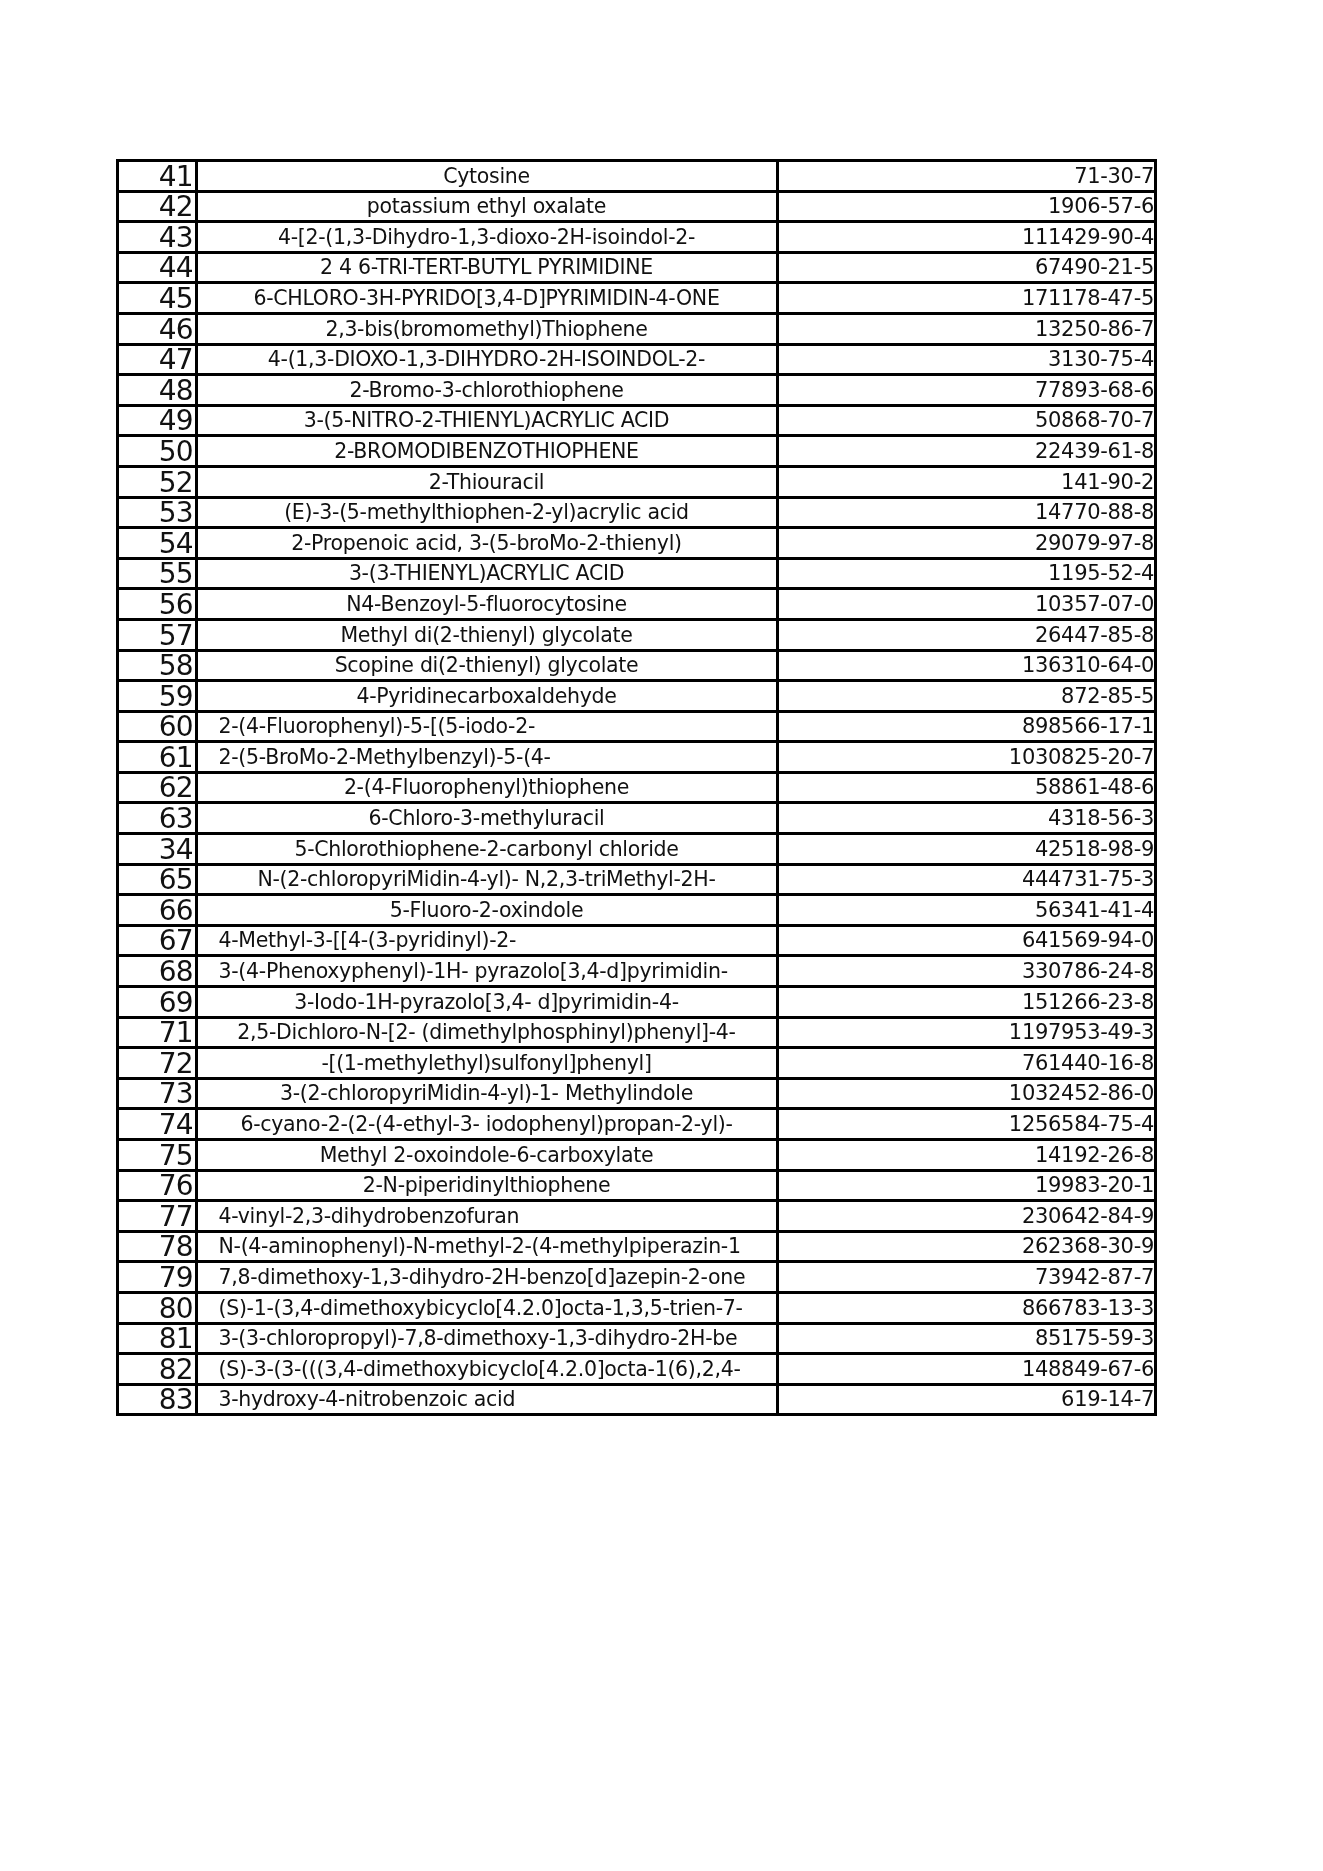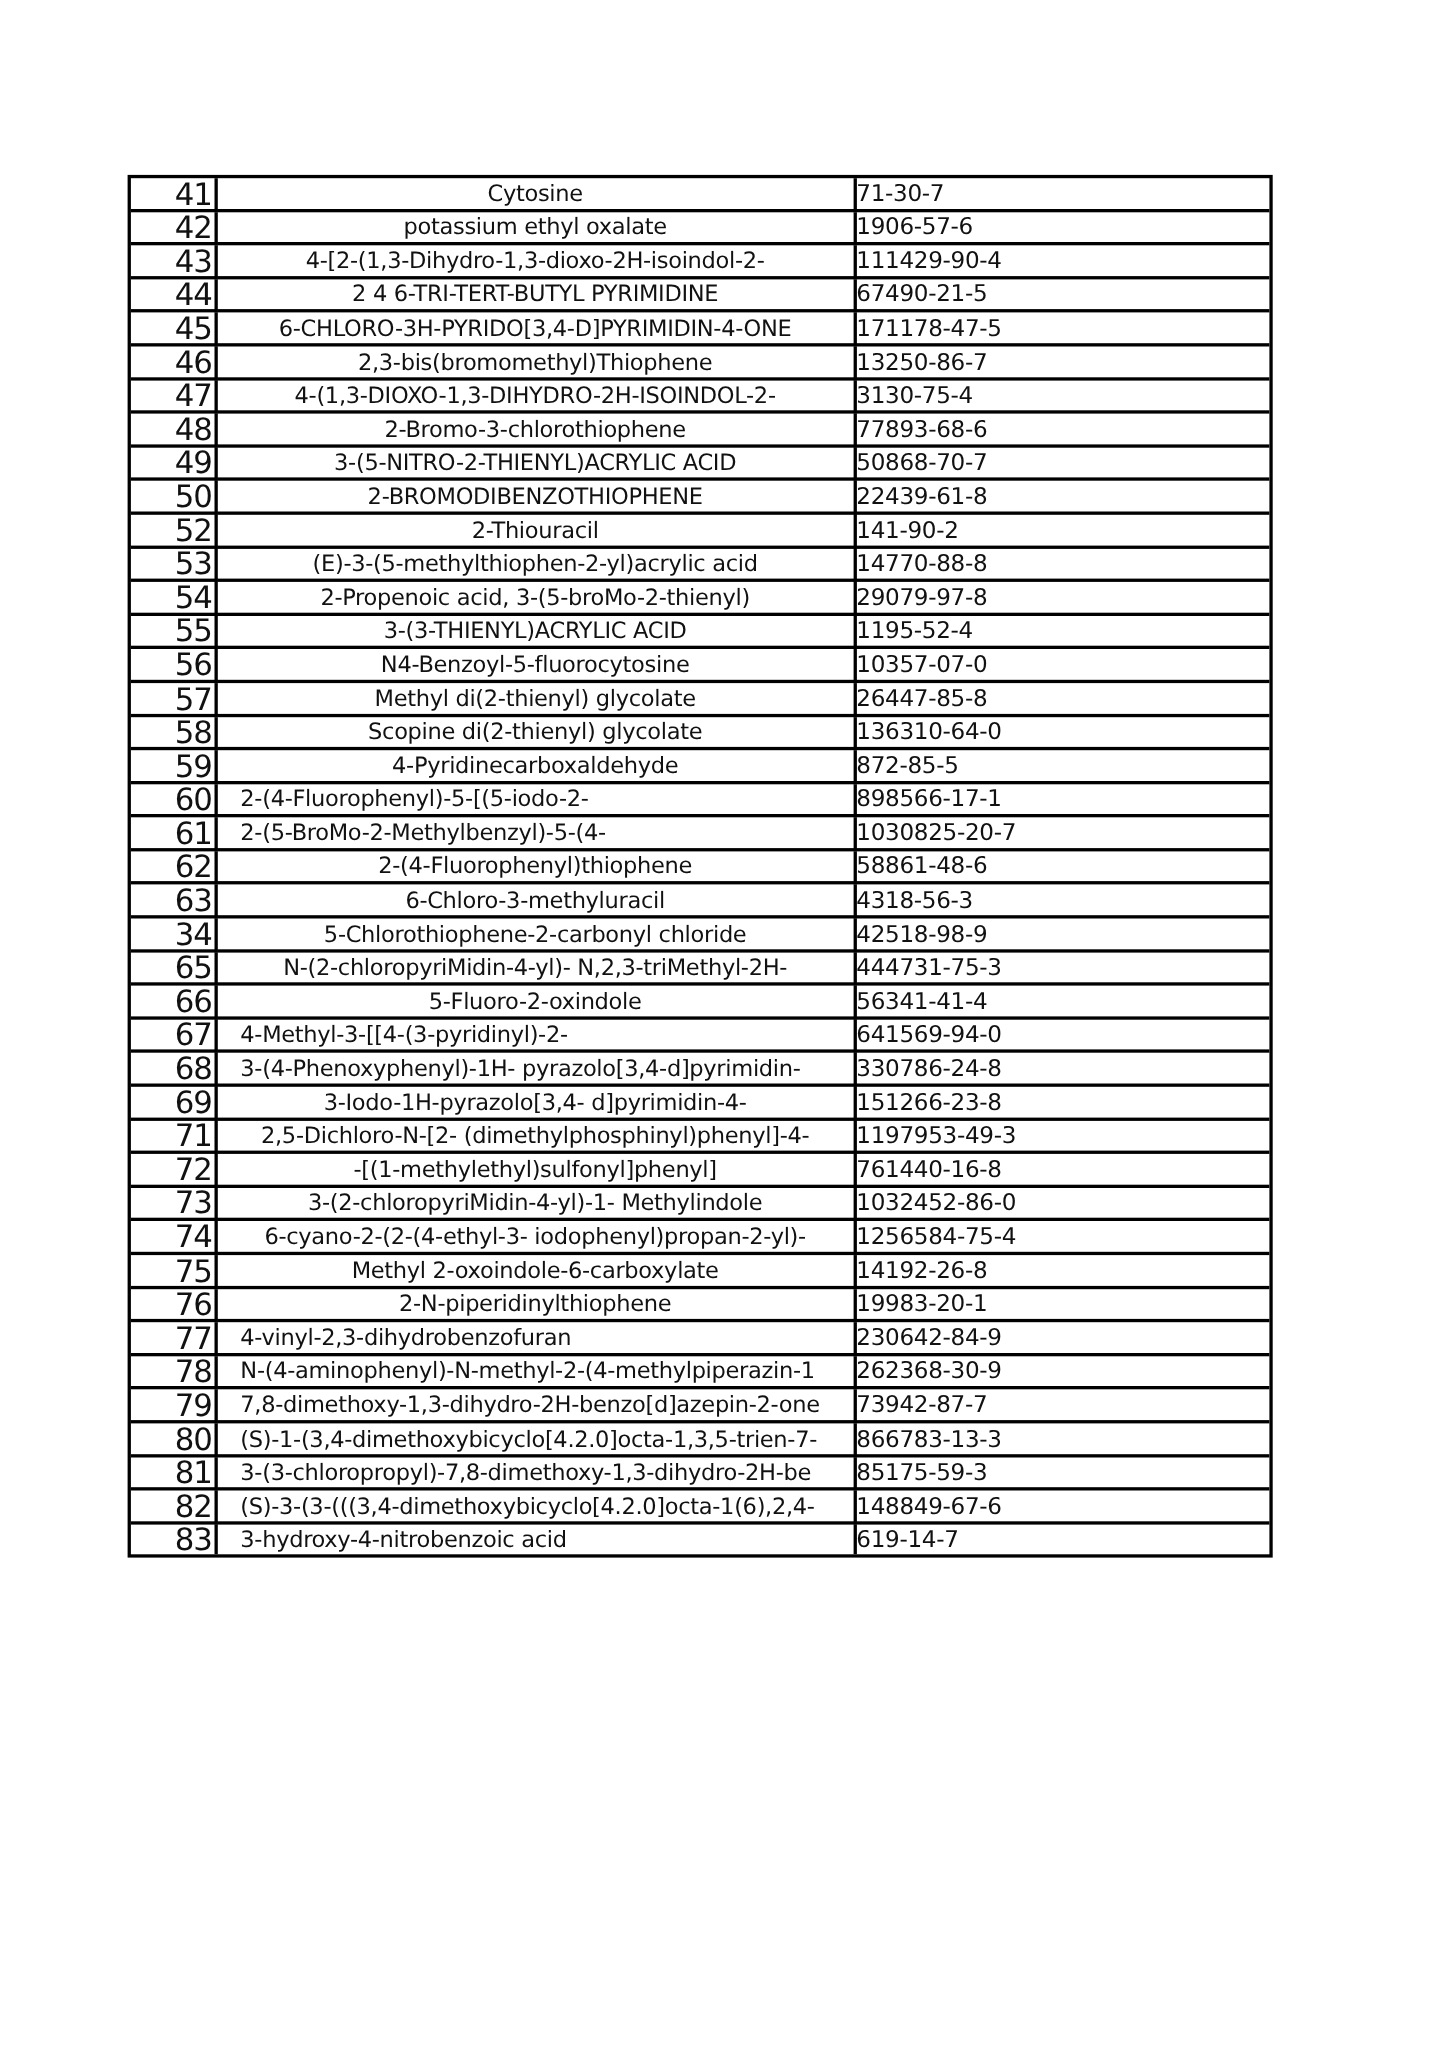--- a/index.html
+++ b/index.html
@@ -47,21 +47,21 @@
     td:first-child { border-left: none; }
     td:last-child { border-right: none; }
     td.num {
       text-align: right;
       padding-right: 2px;
       font-size: 28px;
       letter-spacing: -1px;
     }
     td.name { text-align: center; padding: 0 2px; }
     td.name.left { text-align: left; padding-left: 21px; }
-    td.cas { text-align: left; font-size: 21px; }
+    td.cas { text-align: right; font-size: 21px; }
   </style>
 </head>
 <body>
 
 <div class="sheet">
   <table>
     <colgroup>
       <col class="c-num">
         <col class="c-name">
         <col class="c-cas">

